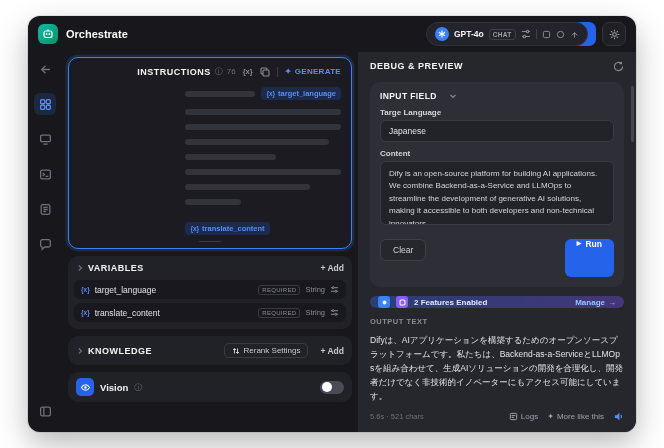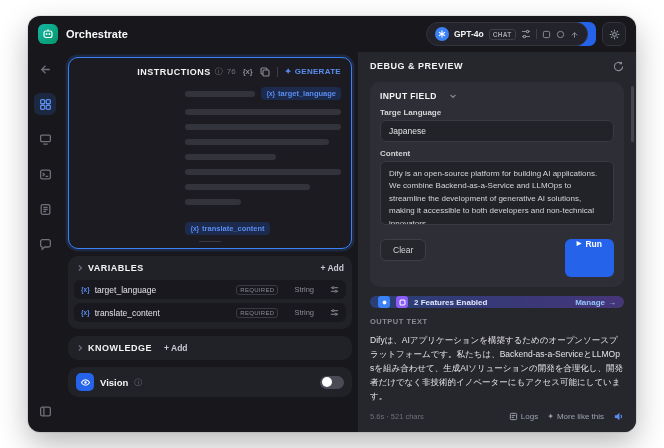--- a/index.html
+++ b/index.html
@@ -46,21 +46,21 @@
   .w70{width:70px;} .w100{width:100%;} .w92{width:92%;} .w58{width:58%;} .w80{width:80%;} .w36{width:36%;}
   .token-chip{ display:inline-flex; align-items:center; gap:3px; background:#1b2a4d; border-radius:4px; padding:2px 5px; color:#5b8def; font-size:7.5px; font-weight:700; }
   .token-x{ font-size:6.5px; font-weight:700; }
   .drag-handle{ width:22px; height:3px; border-radius:2px; background:#3a3a44; margin:6px auto 0; }
   .sec-header{ display:flex; align-items:center; gap:4px; padding:7px 8px; }
   .chev{ color:#70707a; display:flex; }
   .add-btn{ margin-left:auto; font-size:8.5px; color:#c9c9d1; font-weight:600; cursor:pointer; background:none; border:none; font-family:inherit; }
   .var-rows{ padding:0 6px 7px; display:flex; flex-direction:column; gap:4px; }
   .var-row{ height:19px; background:#18181e; border-radius:6px; display:flex; align-items:center; gap:5px; padding:0 7px; cursor:pointer; }
   .var-name{ font-size:8.5px; color:#e4e4e7; }
-  .var-right{ margin-left:auto; display:flex; align-items:center; gap:16px;padding-left:28px; }
+  .var-right{ margin-left:auto; display:flex; align-items:center; gap:5px;padding-left:28px; }
   .req-badge{ font-size:6px; letter-spacing:.3px; color:#8b8b94; border:1px solid #3a3a42; border-radius:3px; padding:1px 3px; }
   .var-type{ font-size:7.5px; color:#8b8b94; }
   .rerank-chip{ display:flex; align-items:center; gap:4px; border:1px solid #3a3a42; border-radius:5px; padding:2px 7px; font-size:8px; color:#c9c9d1; margin-left:auto; cursor:pointer; background:none; font-family:inherit; }
   .knowledge-header .add-btn{ margin-left:8px; }
   .vision-row{ display:flex; align-items:center; gap:6px; padding:6px 8px; }
   .vision-ico{ width:18px; height:18px; border-radius:5px; background:#2563eb; display:flex; align-items:center; justify-content:center; flex:none; }
   .vision-label{ font-size:9.5px; font-weight:700; color:#f4f4f5; }
   .toggle{ margin-left:auto; width:24px; height:13px; border-radius:7px; background:#4b4b55; position:relative; cursor:pointer; }
   .knob{ position:absolute; left:1.5px; top:1.5px; width:10px; height:10px; border-radius:50%; background:#ffffff; }
   
@@ -333,20 +333,29 @@
       </div>
 
       <div class="card">
         <div class="sec-header knowledge-header">
           <span class="chev">
             <svg width="8" height="8" viewBox="0 0 8 8" fill="none" stroke="currentColor" stroke-width="1.2">
                 <polyline points="2.8,1.5 5.5,4 2.8,6.5"></polyline>
               </svg>
           </span>
           <span class="panel-title">KNOWLEDGE</span>
+          <button class="rerank-chip">
+            <svg width="8" height="8" viewBox="0 0 8 8" fill="none" stroke="currentColor" stroke-width="1">
+                <polyline points="1,3 2.5,1.5 4,3"></polyline>
+                <line x1="2.5" y1="1.5" x2="2.5" y2="6.5"></line>
+                <polyline points="4,5 5.5,6.5 7,5"></polyline>
+                <line x1="5.5" y1="1.5" x2="5.5" y2="6.5"></line>
+              </svg>
+            <span>Rerank Settings</span>
+          </button>
           <button class="add-btn">+ Add</button>
         </div>
       </div>
 
       <div class="card">
         <div class="vision-row">
           <span class="vision-ico">
             <svg width="11" height="11" viewBox="0 0 12 12" fill="none" stroke="#fff" stroke-width="1.1">
                 <path d="M1.5 6s1.8-3 4.5-3 4.5 3 4.5 3-1.8 3-4.5 3S1.5 6 1.5 6z"></path>
                 <circle cx="6" cy="6" r="1.3" fill="#fff" stroke="none"></circle>

